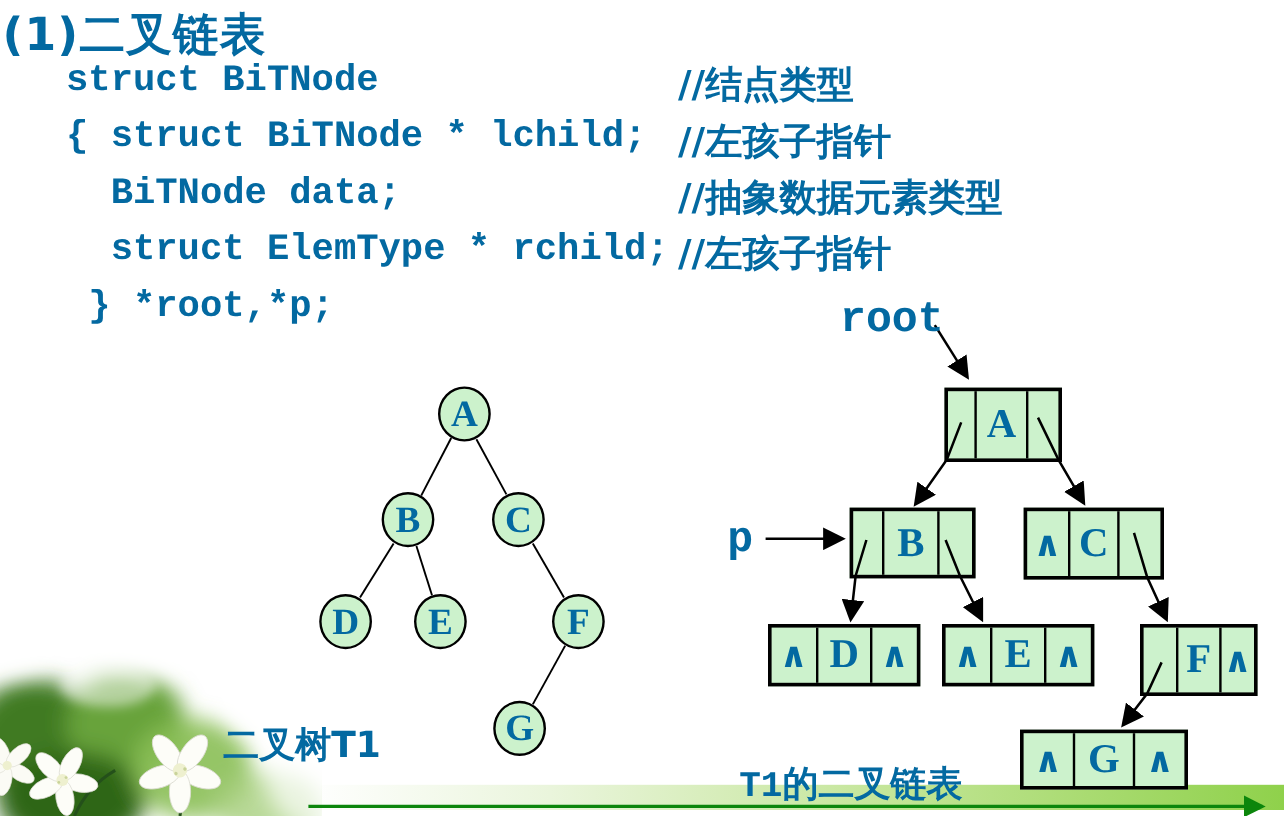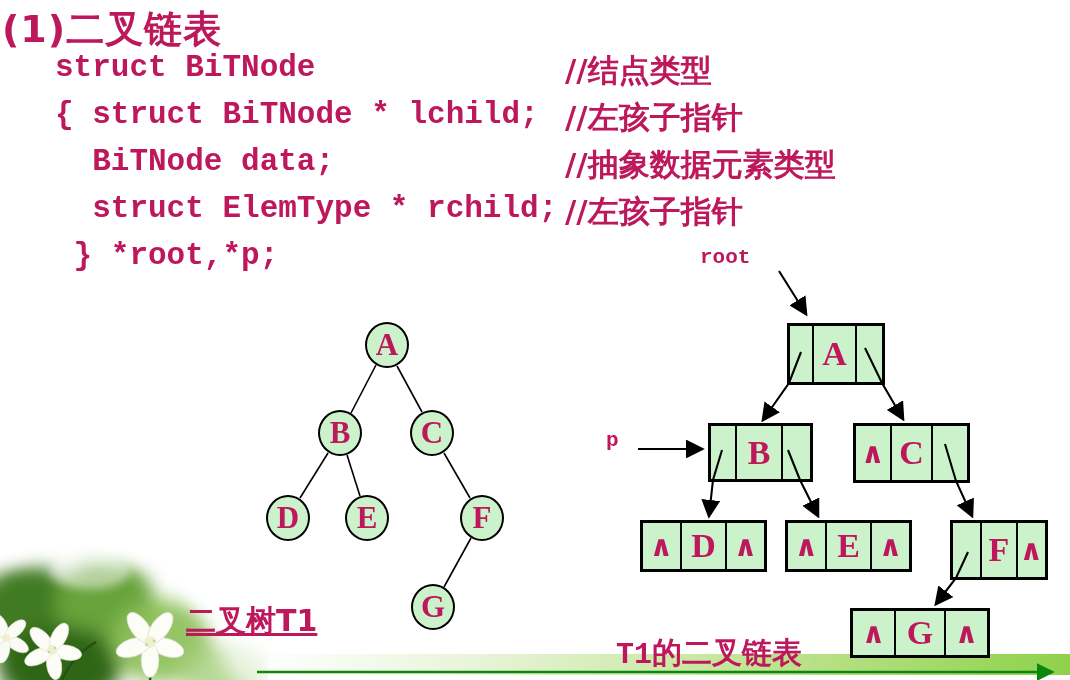--- a/index.html
+++ b/index.html
@@ -5,21 +5,21 @@
   :root{
     --node-fill:#ccf2cc;
     --outline:#000000;
     --bar-green:#8fd14b;
     --arrow-green:#0c860c;
   }
   *{margin:0;padding:0;box-sizing:border-box;}
   html,body{background:#fff;}
   .canvas{
     position:relative;width:1070px;height:680px;background:#fff;overflow:hidden;
-    font-family:"Liberation Mono","DejaVu Sans Mono",monospace;color:#be185d;
+    font-family:"Liberation Mono","DejaVu Sans Mono",monospace;color:#0369a1;
   }
   
   .slide-title{
     position:absolute;left:2px;top:4px;font-size:38px;font-weight:600;letter-spacing:1px;
     font-family:"DejaVu Sans","Liberation Sans",sans-serif;
   }
   .code-line{position:absolute;left:55px;width:1010px;height:42px;font-size:31px;white-space:pre;}
   .code-line .code{position:absolute;left:0;top:0;font-weight:600;}
   .code-line .comment{position:absolute;left:510px;top:0;font-weight:600;
     font-family:"DejaVu Sans","Liberation Mono",monospace;}
@@ -27,42 +27,42 @@
   
   .tree-circle{
     position:absolute;width:44px;height:46px;border:2px solid var(--outline);border-radius:50%;
     background:var(--node-fill);display:flex;align-items:center;justify-content:center;
     font-family:"Liberation Serif","DejaVu Serif",serif;font-size:31px;font-weight:600;z-index:4;
   }
   .tc-a{left:365px;top:322px}.tc-b{left:318px;top:410px}.tc-c{left:410px;top:410px}
   .tc-d{left:266px;top:495px}.tc-e{left:345px;top:495px}.tc-f{left:460px;top:495px}
   .tc-g{left:411px;top:584px}
   .tree-caption{position:absolute;left:186px;top:601px;font-size:30px;font-weight:600;
-    font-family:"DejaVu Sans","Liberation Mono",monospace;z-index:6;text-decoration:underline;}
+    font-family:"DejaVu Sans","Liberation Mono",monospace;z-index:6;}
   
   .lnode{
     position:absolute;border:3px solid var(--outline);background:var(--node-fill);
     display:flex;z-index:4;
   }
   .lnode .cell{display:flex;align-items:center;justify-content:center;height:100%;}
   .lnode .cl{border-right:2px solid var(--outline);}
   .lnode .cr{border-left:2px solid var(--outline);}
   .lnode .c1{flex:0 0 26%}.lnode .c2{flex:0 0 45%}.lnode .c3{flex:0 0 29%}
   .lnode.eq .c1,.lnode.eq .c3{flex:0 0 32%}
   .lnode.eq .c2{flex:0 0 36%}
   .lnode .dat{font-family:"Liberation Serif","DejaVu Serif",serif;font-size:34px;font-weight:600;line-height:1;}
   .lnode .nul{font-family:"DejaVu Sans",sans-serif;font-size:29px;font-weight:600;line-height:1;}
   .ln-a{left:787px;top:323px;width:98px;height:62px}
   .ln-b{left:708px;top:423px;width:105px;height:59px}
   .ln-c{left:853px;top:423px;width:117px;height:60px}
   .ln-d{left:640px;top:520px;width:127px;height:52px}
   .ln-e{left:785px;top:520px;width:127px;height:52px}
   .ln-f{left:950px;top:520px;width:98px;height:60px}
   .ln-g{left:850px;top:608px;width:140px;height:50px}
-  .ptr-label{position:absolute;font-size:21px;font-weight:600;z-index:6;}
+  .ptr-label{position:absolute;font-size:36px;font-weight:600;z-index:6;}
   .root-label{left:700px;top:246px}
   .p-label{left:606px;top:429px}
   .list-caption{position:absolute;left:616px;top:633px;font-size:30px;font-weight:600;
     font-family:Liberation Mono, monospace;z-index:6;}
   
   .overlay{position:absolute;left:0;top:0;width:1070px;height:680px;z-index:5;pointer-events:none;}
   .edge{stroke:var(--outline);stroke-width:1.6;fill:none;}
   .parrow{stroke:var(--outline);stroke-width:2.1;fill:none;}
   .bar-arrow{stroke:var(--arrow-green);stroke-width:2.6;fill:none;}
   

